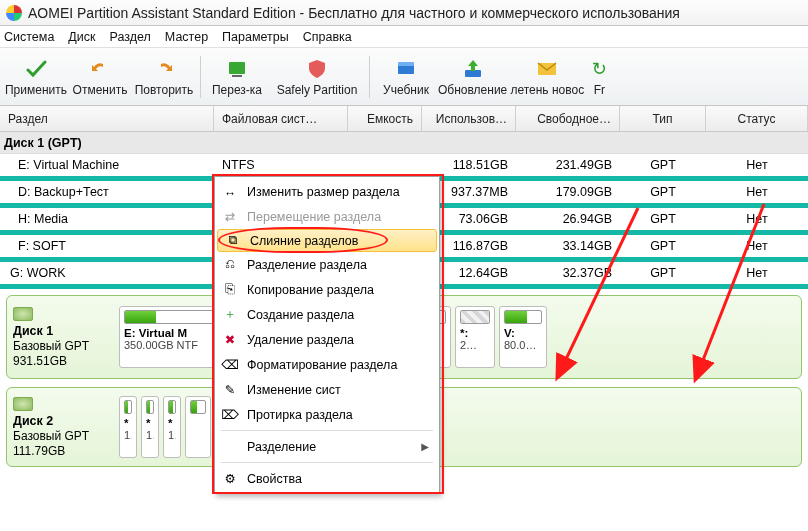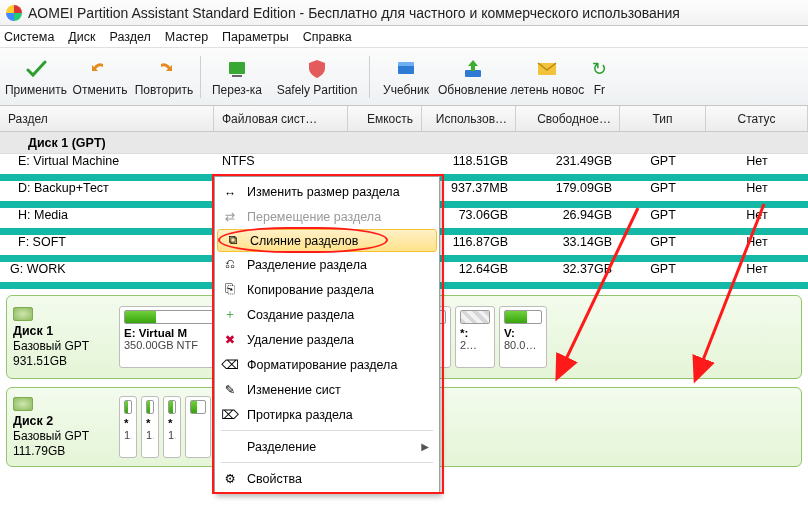--- a/index.html
+++ b/index.html
@@ -21,23 +21,23 @@
   .listhead { height: 26px; display: flex; align-items: center; background: linear-gradient(#fafafa,#ececec); border-bottom: 1px solid #c9c9c9; }
   .lh { border-right: 1px solid #d0d0d0; padding: 0 8px; font-size: 12px; color: #222; display: flex; align-items: center; height: 100%; }
   .c-part { width: 214px; }
   .c-fs   { width: 134px; text-align: left; }
   .c-cap  { width: 74px; justify-content: flex-end; }
   .c-used { width: 94px; justify-content: flex-end; }
   .c-free { width: 104px; justify-content: flex-end; }
   .c-type { width: 86px; justify-content: center; }
   .c-stat { flex: 1; justify-content: center; }
 
-  .diskgrp { height: 22px; background: #e8e8e8; border-bottom: 1px solid #dcdcdc; display: flex; align-items: center; padding-left: 28px; font-weight: 700; font-size: 12.5px; }
-
-  .row { height: 27px; display: flex; align-items: flex-start; border-bottom: 7px solid #14b8a6; }
+  .diskgrp { height: 22px; background: #e8e8e8; border-bottom: 1px solid #dcdcdc; display: flex; align-items: center; padding-left: 4px; font-weight: 700; font-size: 12.5px; }
+
+  .row { height: 27px; display: flex; align-items: center; border-bottom: 5px solid #14b8a6; }
   .cell { padding: 0 8px; font-size: 12.5px; }
   .barwrap { height: 84px; margin: 6px 6px 8px 6px; border: 1px solid #93c56f; border-radius: 6px; background: linear-gradient(#f3fbed,#e5f5d7); display: flex; align-items: center; padding: 6px; gap: 6px; }
   .diskinfo { width: 100px; display: flex; flex-direction: column; gap: 1px; }
   .diskinfo .dname { font-weight: 700; font-size: 12.5px; }
   .diskicon { width: 20px; height: 14px; background: radial-gradient(#cfe6b0,#8dbb5e); border-radius: 2px; border: 1px solid #7fab52; margin-bottom: 2px; }
   .pbox { background: #fff; border: 1px solid #bdbdbd; border-radius: 3px; height: 62px; display: flex; flex-direction: column; padding: 3px 4px; overflow: hidden; }
   .pbar { height: 14px; border: 1px solid #9a9a9a; border-radius: 2px; background: #fff; display: flex; overflow: hidden; }
   .pfill { background: linear-gradient(#6fd13a,#37a40e); }
   .phatch { background: repeating-linear-gradient(45deg,#d7d7d7 0 4px,#f2f2f2 4px 8px); }
   .plbl1 { font-weight: 700; font-size: 11.5px; margin-top: 3px; white-space: nowrap; text-overflow: ellipsis; overflow: hidden; }

